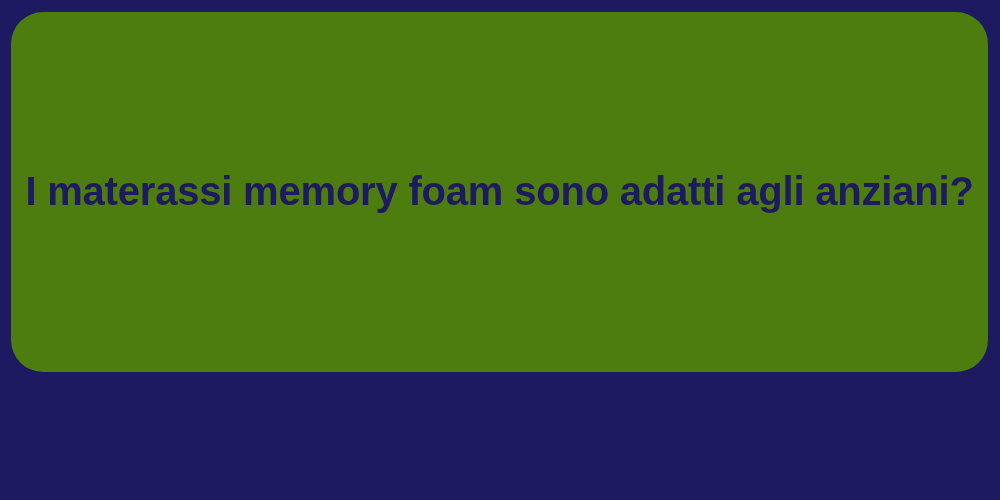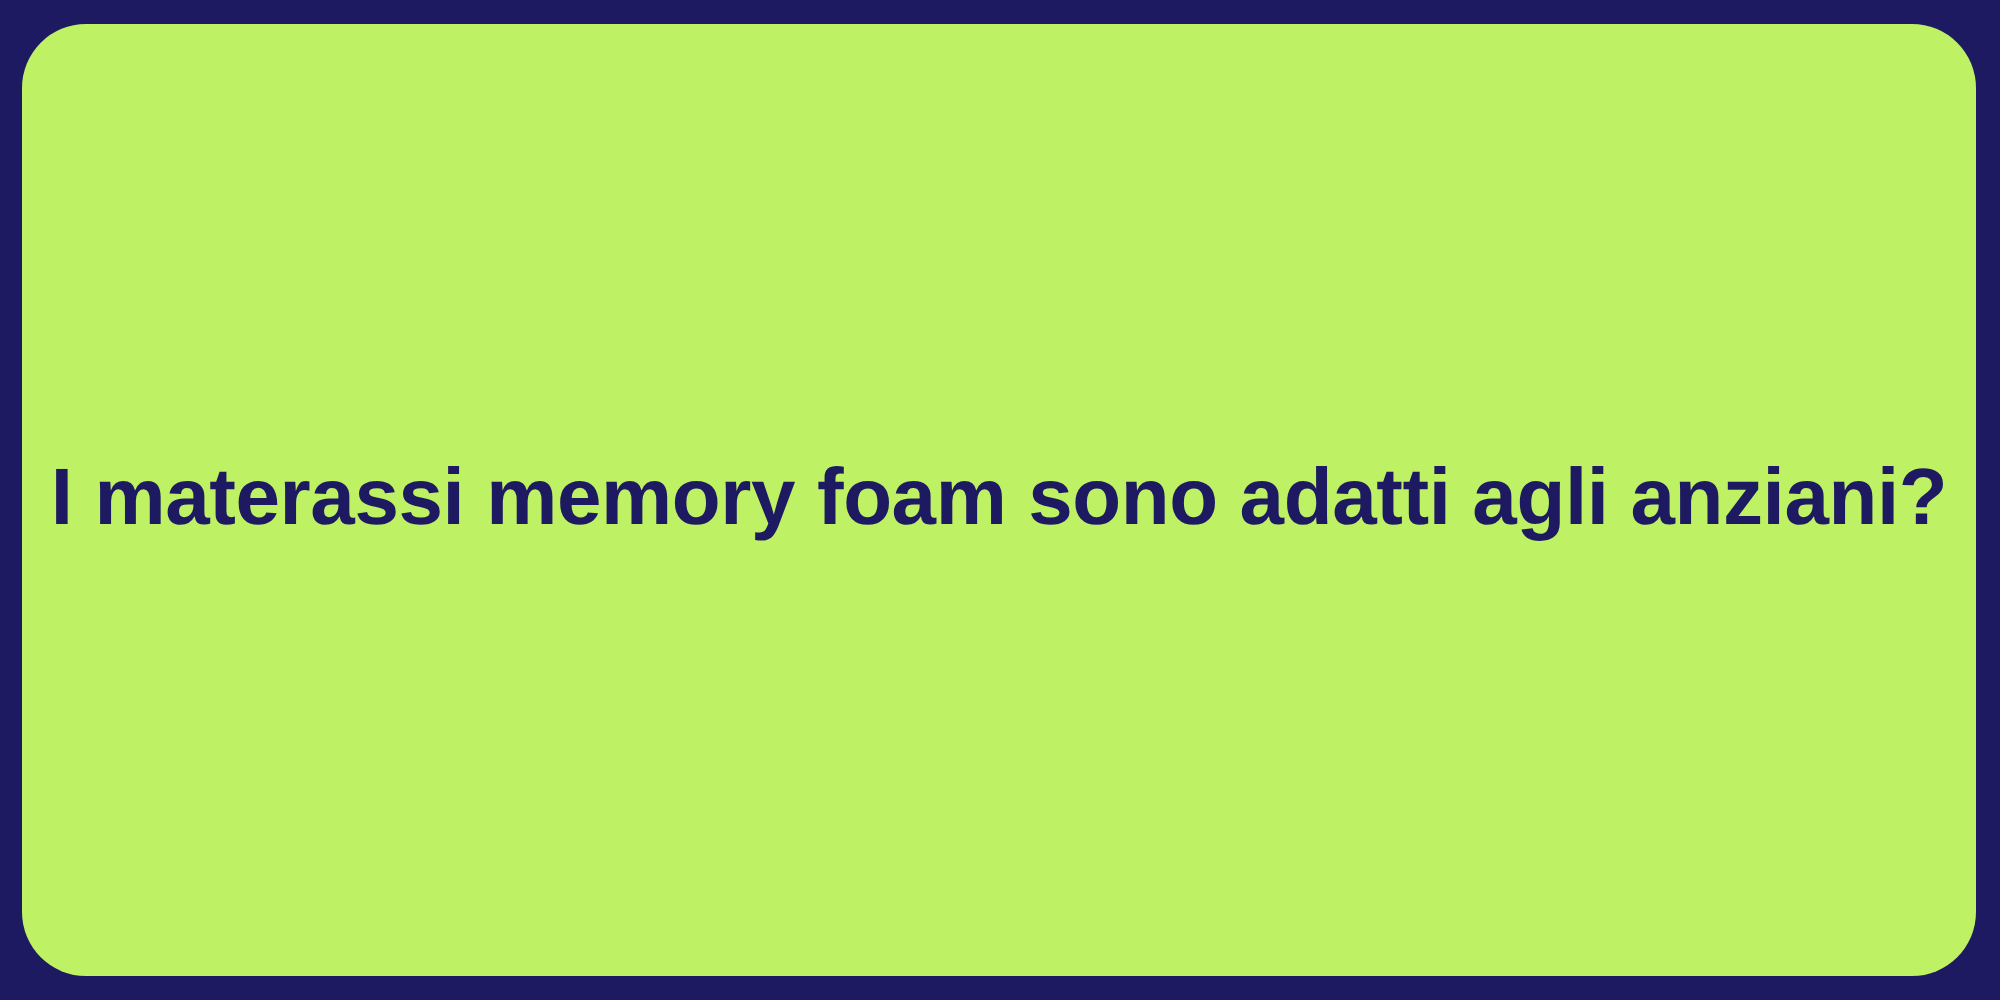--- a/index.html
+++ b/index.html
@@ -21,22 +21,22 @@
     height: 500px;
     background: #1E1A62;
     box-sizing: border-box;
   }
 
   .card-panel {
     position: absolute;
     left: 11px;
     top: 12px;
     width: 977px;
-    height: 476px;
-    background: #bef264;
+    height: 360px;
+    background: #4d7c0f;
     border-radius: 32px;
     box-sizing: border-box;
     display: flex;
     align-items: center;
     justify-content: flex-start;
   }
 
   .headline-wrap {
     width: 100%;
     padding: 0 40px;

